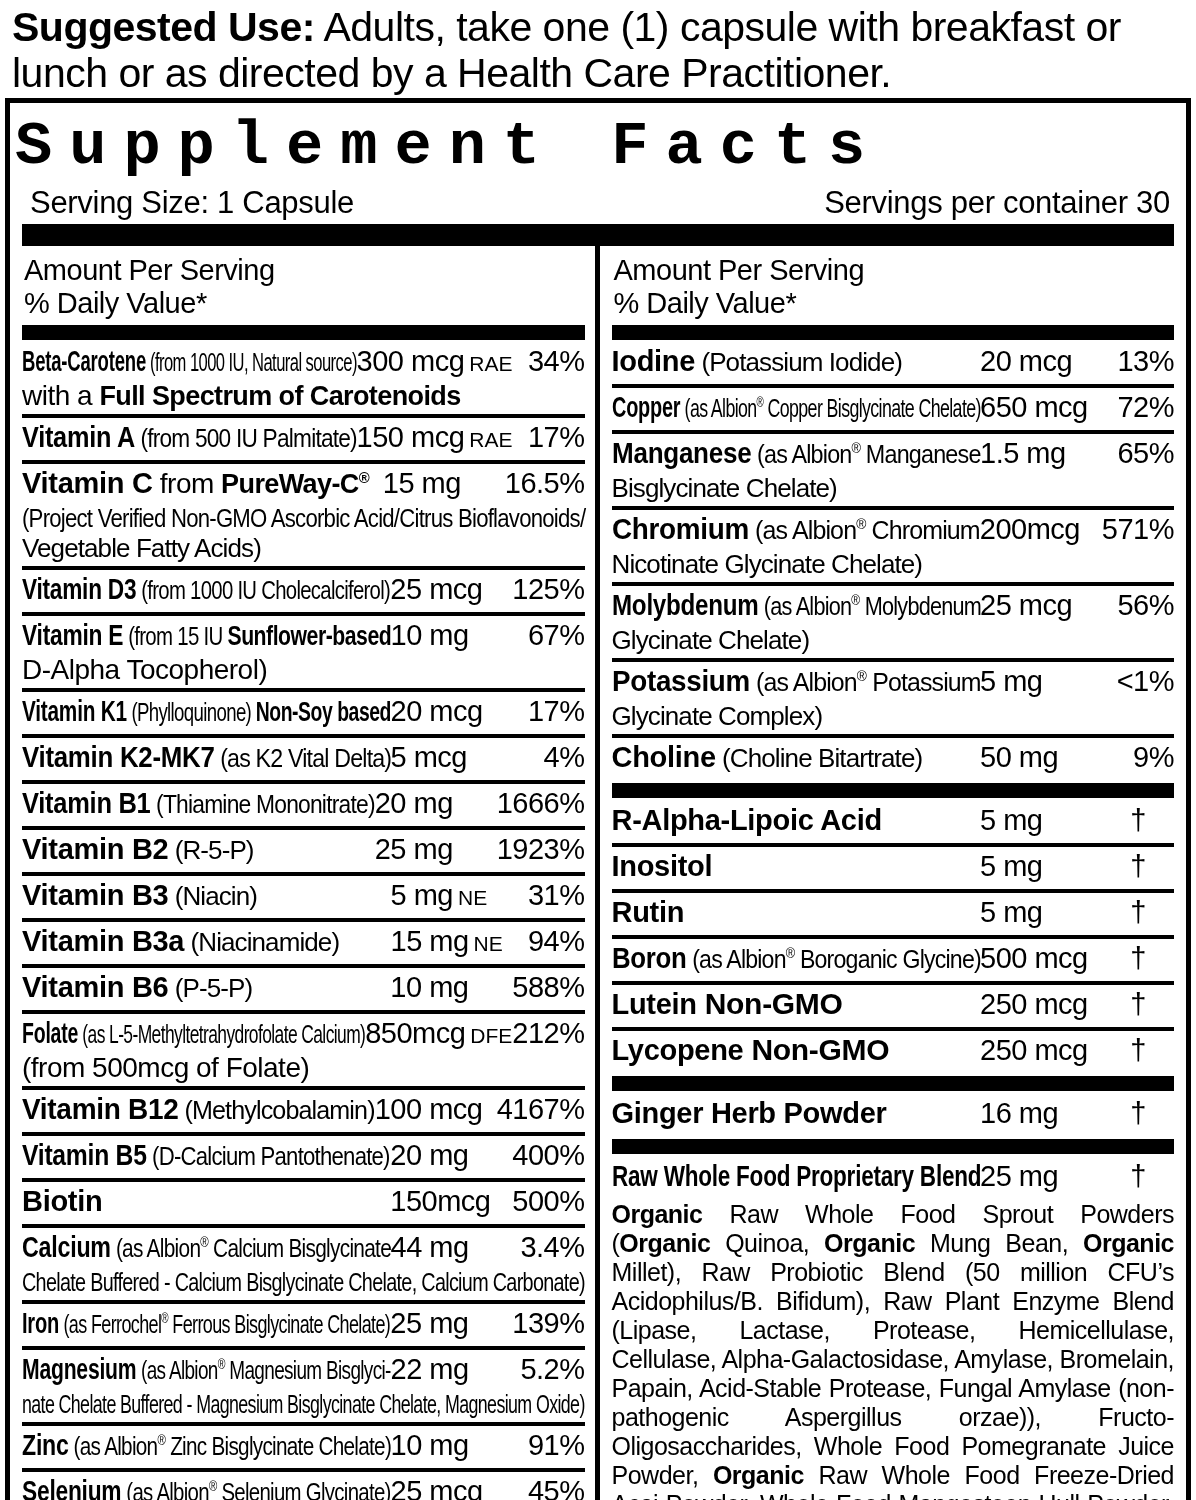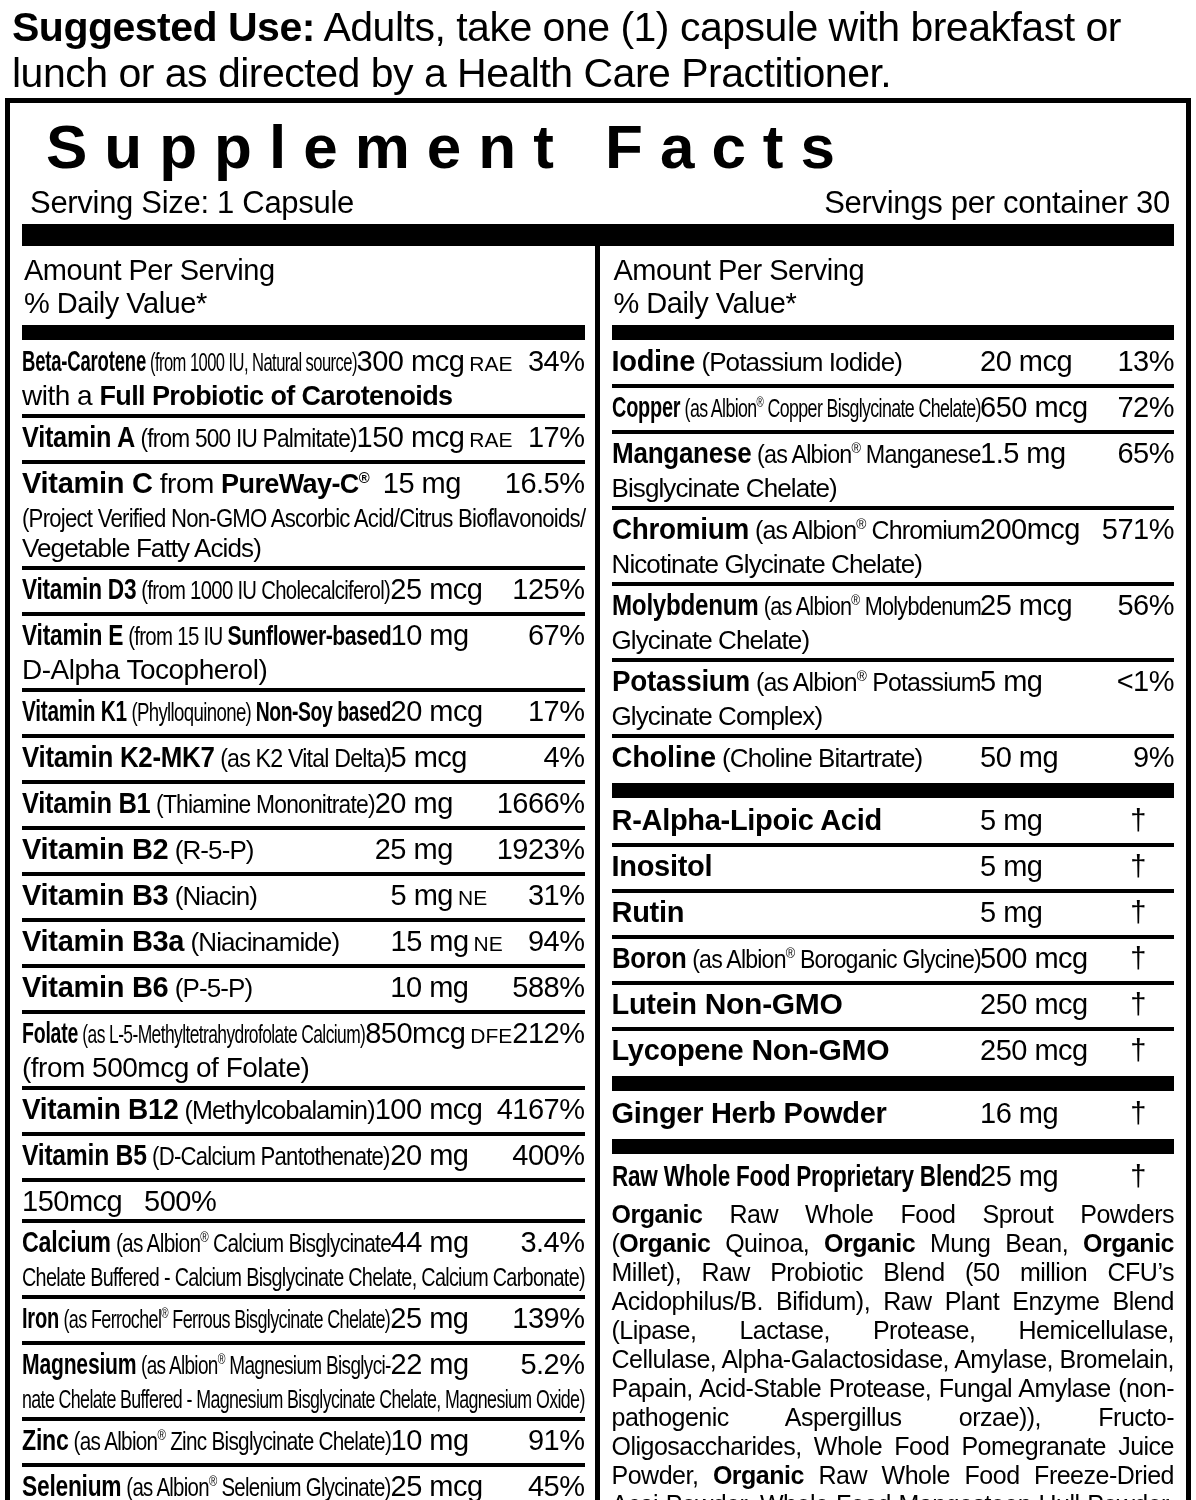--- a/index.html
+++ b/index.html
@@ -3,21 +3,21 @@
 <meta charset="utf-8">
 <style>
   html,body{margin:0;padding:0;}
   body{width:1196px;height:1500px;overflow:hidden;background:#fff;color:#000;
        font-family:"Liberation Sans",sans-serif;}
   .suggested{padding:4px 16px 0 12px;}
   .sline{font-size:41px;line-height:46px;white-space:nowrap;letter-spacing:-0.5px;}
   .sbold{font-weight:bold;}
   .panel{margin:2px 5px 0 5px;border:5px solid #000;border-bottom-width:10px;}
   .title{font-weight:bold;font-size:62px;line-height:71px;letter-spacing:17px;
-         padding:8px 8px 2px 36px;white-space:nowrap;}
+         padding:8px 8px 2px 5px;white-space:nowrap;font-family:Liberation Mono, monospace;}
   .serving{display:flex;justify-content:space-between;font-size:31px;line-height:34px;
            padding:2px 16px 4px 20px;letter-spacing:-0.3px;}
   .topbar{height:22px;background:#000;margin:0 12px;}
   .cols{display:flex;align-items:stretch;padding:0 12px;}
   .col{flex:1 1 0;min-width:0;}
   .col.cleft{padding-right:10px;}
   .col.cright{padding-left:12px;}
   .vdiv{flex:0 0 5px;background:#000;}
   .colhead{display:flex;justify-content:space-between;align-items:baseline;
            font-size:29px;line-height:33px;padding:8px 2px 5px 2px;letter-spacing:-0.5px;flex-direction:column;}
@@ -67,21 +67,21 @@
         <span>% Daily Value*</span>
       </div>
       <div class="colheadbar"></div>
       <div id="left-rows">
           <div class="row">
             <div class="line">
               <div class="n shrink" style="transform-origin: left center; transform: scaleX(0.6381);"><span class="sg-name">Beta-Carotene</span><span class="sg-desc"> (from 1000 IU, Natural source)</span></div>
               <div class="amt shrink"><span>300 mcg</span><span class="suf">RAE</span></div>
               <div class="dv shrink o-r">34%</div>
             </div>
-            <div class="cont shrink"><span class="sg-reg">with a </span><span class="sg-bold">Full Probiotic of Carotenoids</span></div>
+            <div class="cont shrink"><span class="sg-reg">with a </span><span class="sg-bold">Full Spectrum of Carotenoids</span></div>
           </div>
           <div class="row rule">
             <div class="line">
               <div class="n shrink" style="transform-origin: left center; transform: scaleX(0.8724);"><span class="sg-name">Vitamin A</span><span class="sg-desc"> (from 500 IU Palmitate)</span></div>
               <div class="amt shrink"><span>150 mcg</span><span class="suf">RAE</span></div>
               <div class="dv shrink o-r">17%</div>
             </div>
           </div>
           <div class="row rule">
             <div class="line">
@@ -173,20 +173,21 @@
           </div>
           <div class="row rule">
             <div class="line">
               <div class="n shrink" style="transform-origin: left center; transform: scaleX(0.8519);"><span class="sg-name">Vitamin B5</span><span class="sg-desc"> (D-Calcium Pantothenate)</span></div>
               <div class="amt shrink"><span>20 mg</span></div>
               <div class="dv shrink o-r">400%</div>
             </div>
           </div>
           <div class="row rule">
             <div class="line">
+              <div class="n shrink"><span class="sg-name">Biotin</span></div>
               <div class="amt shrink"><span>150mcg</span></div>
               <div class="dv shrink o-r">500%</div>
             </div>
           </div>
           <div class="row rule">
             <div class="line">
               <div class="n shrink" style="transform-origin: left center; transform: scaleX(0.8022);"><span class="sg-name">Calcium</span><span class="sg-desc"> (as Albion<sup>®</sup> Calcium Bisglycinate</span></div>
               <div class="amt shrink"><span>44 mg</span></div>
               <div class="dv shrink o-r">3.4%</div>
             </div>

